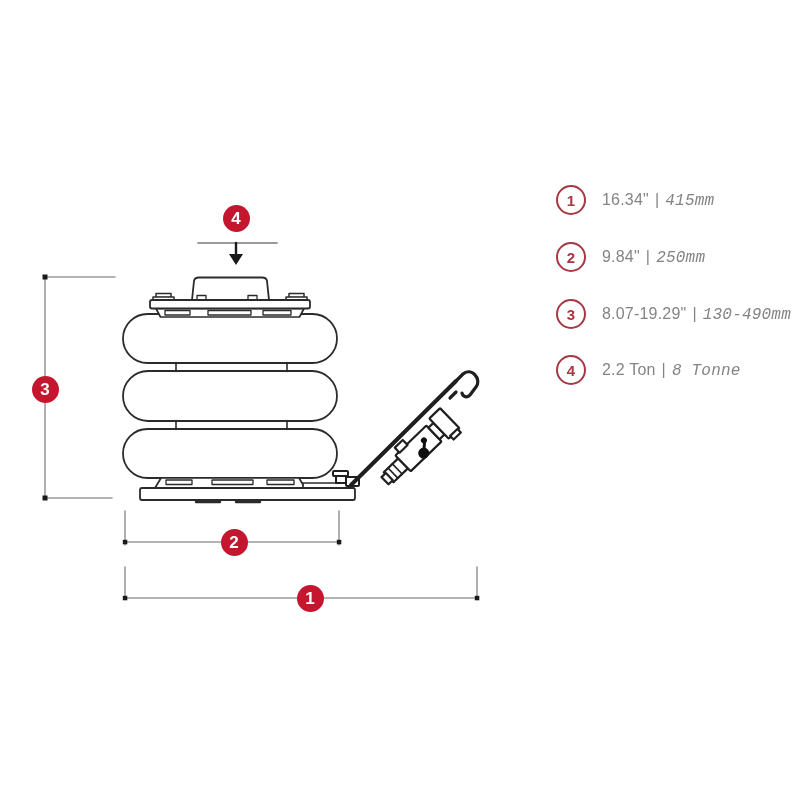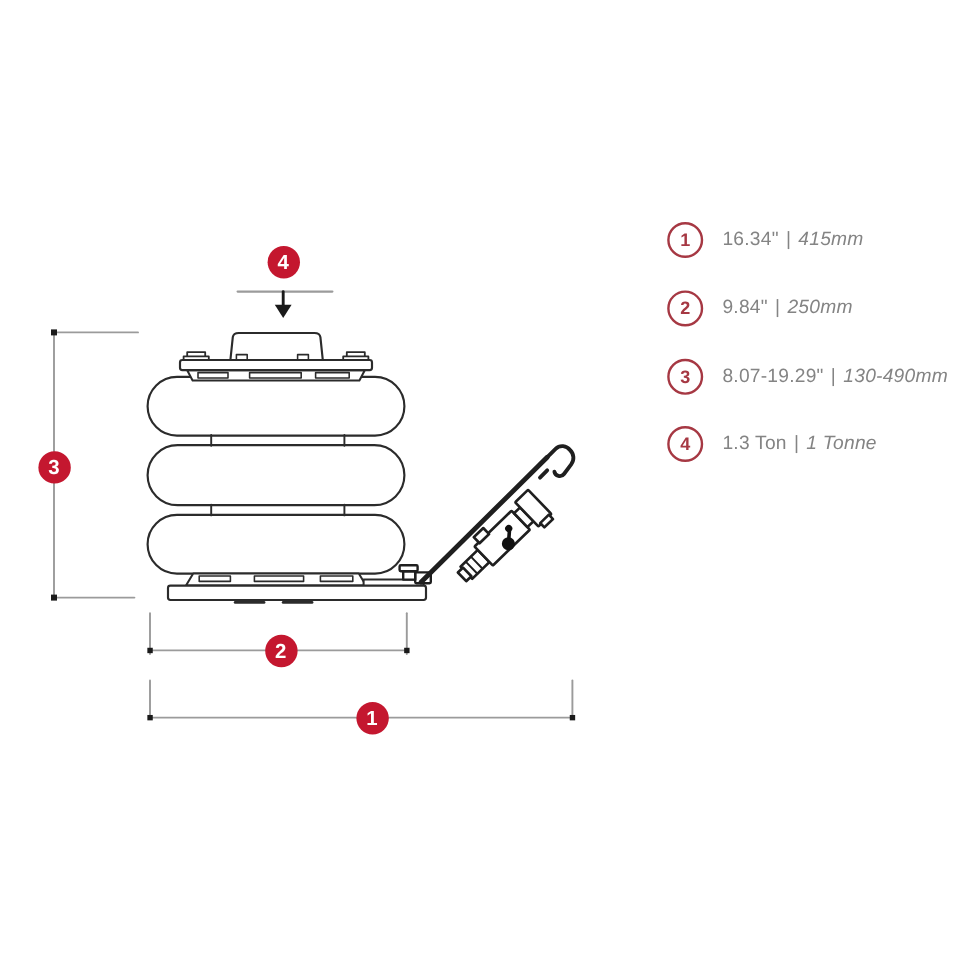--- a/index.html
+++ b/index.html
@@ -63,21 +63,21 @@
     flex: 0 0 auto;
   }
   .legend-text {
     margin-left: 16px;
     font-size: 16px;
     color: var(--text-gray, #848484);
     white-space: nowrap;
     letter-spacing: 0.2px;
   }
   .legend-text .sep { margin: 0 6px; }
-  .legend-text .met { font-style: italic; }
+  .legend-text .met { font-style: italic; font-family: Liberation Mono, monospace; }
 </style>
 </head>
 <body>
 
 <div class="page">
 
   <svg class="line-art" viewBox="0 0 800 800" fill="none" stroke-linecap="round" stroke-linejoin="round">
 
     <g stroke="#9B9B9B" stroke-width="1.6">
       <line x1="45" y1="277" x2="45" y2="498"></line>
@@ -234,18 +234,18 @@
       <span class="legend-text">
         <span class="imp">8.07-19.29"</span><span class="sep">|</span><span class="met">130-490mm</span>
       </span>
     </div>
 
     <div class="legend-row r4">
       <span class="legend-circle">
         <span>4</span>
       </span>
       <span class="legend-text">
-        <span class="imp">1.3 Ton</span><span class="sep">|</span><span class="met">1 Tonne</span>
+        <span class="imp">2.2 Ton</span><span class="sep">|</span><span class="met">8 Tonne</span>
       </span>
     </div>
 
   </div>
 </div>
 
 </body></html>

